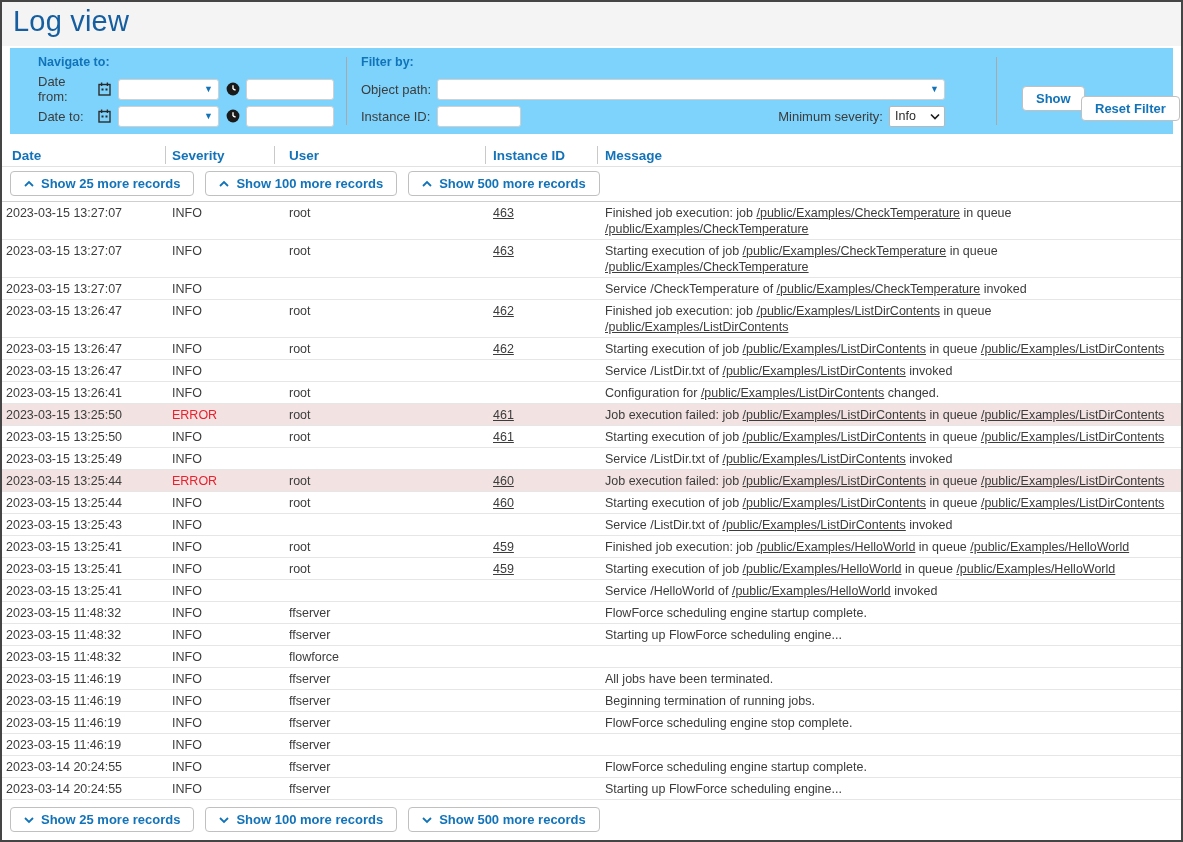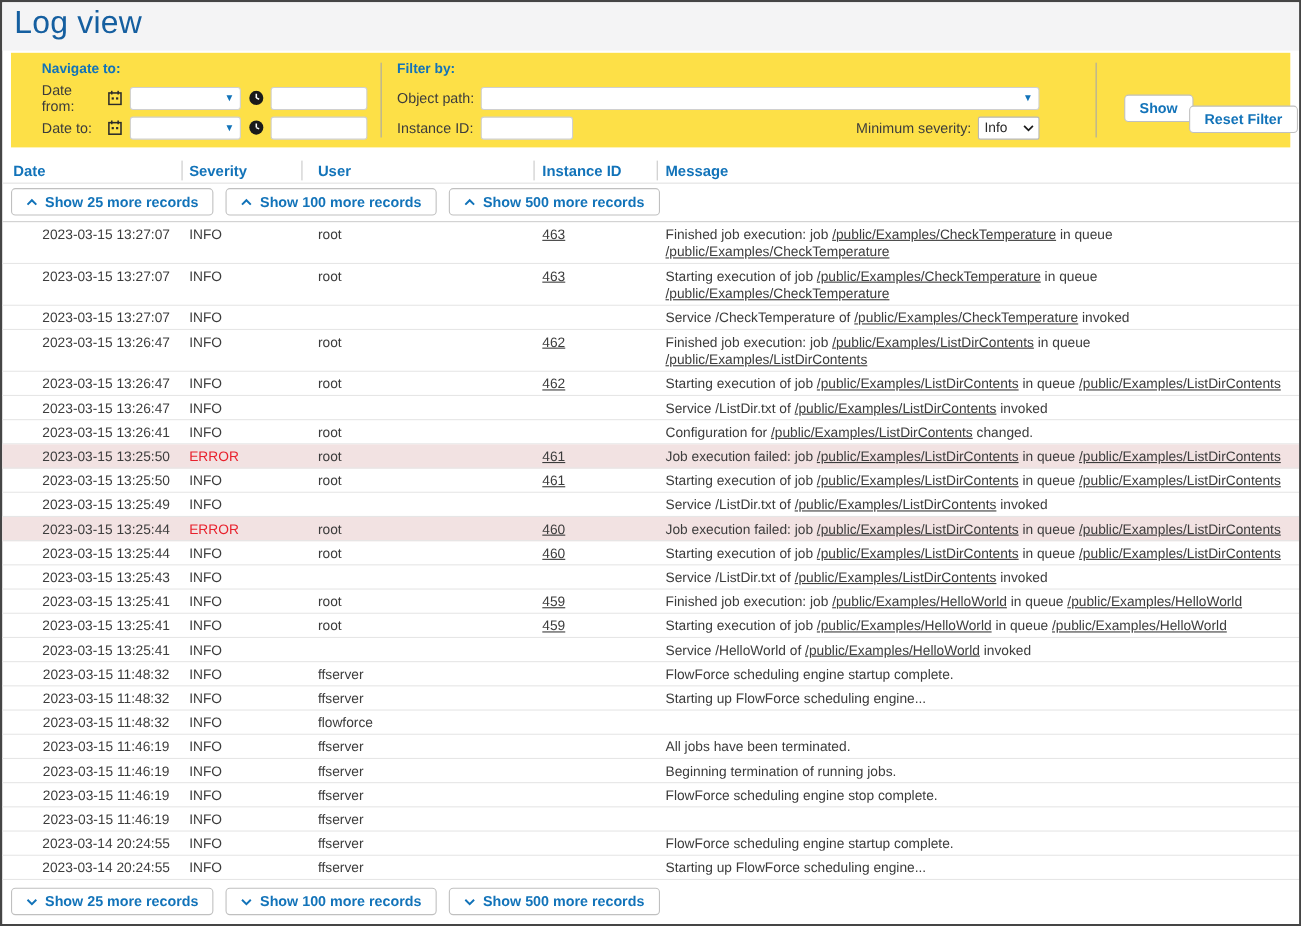--- a/index.html
+++ b/index.html
@@ -9,21 +9,21 @@
     width:1183px; height:842px; background:#fff;
     border:2px solid #454545; display:flex; flex-direction:column;
     overflow:hidden; position:relative;
   }
   
   .title-strip { background:#f4f4f5; padding:3px 0 8px 11px; }
   .page-title { color:#155fa0; font-size:29px; font-weight:400; letter-spacing:0.2px; }
 
   
   .filter-panel {
-    margin:2px 8px 0 8px; background:#fde047; height:86px;
+    margin:2px 8px 0 8px; background:#7dd3fc; height:86px;
     position:relative; flex:none; font-size:13px; color:#3c3c3c;
   }
   .section-label { color:#1273b9; font-weight:bold; font-size:12.5px; position:absolute; top:7px; }
   .vdivider { position:absolute; width:1px; background:#a9a9a9; top:9px; bottom:9px; }
   .frow { position:absolute; display:flex; align-items:center; height:22px; }
   .flabel { color:#3c3c3c; }
   .combo {
     background:#fff; border:1px solid #d0d0d0; border-radius:3px; height:21px;
     display:flex; align-items:center; position:relative;
   }
@@ -62,21 +62,21 @@
   .showmore-row { display:flex; gap:11px; padding:4px 0 5px 8px; border-bottom:1px solid #cfcfcf; }
   .showmore-row.bottom { border-bottom:none; padding:7px 0 9px 8px; }
 
   .trow {
     display:grid; grid-template-columns:163px 109px 211px 112px 1fr;
     border-bottom:1px solid #e6e6e6; min-height:21px; align-items:start;
     font-size:12.5px; color:#3c3c3c; line-height:16px; padding:2px 0 2px 0;
   }
   .trow.err { background:#f2e2e2; }
   .td { padding-top:1px; }
-  .td.c-date { padding-left:26px; font-size:12.5px;text-align:center; }
+  .td.c-date { padding-left:4px; font-size:12.5px; }
   .td.c-sev  { padding-left:7px; }
   .td.c-sev.sev-error { color:#e8212d; }
   .td.c-user { padding-left:15px; }
   .td.c-inst { padding-left:8px; }
   .td.c-msg  { padding-left:8px; padding-right:10px; }
   .inst-link, .msg-link { color:#3c3c3c; text-decoration:underline; cursor:pointer; }
   .redacted { display:inline-block; width:332px; height:16px; background:#f1f1f1; vertical-align:middle; }
 
   
   .footer-bar {

